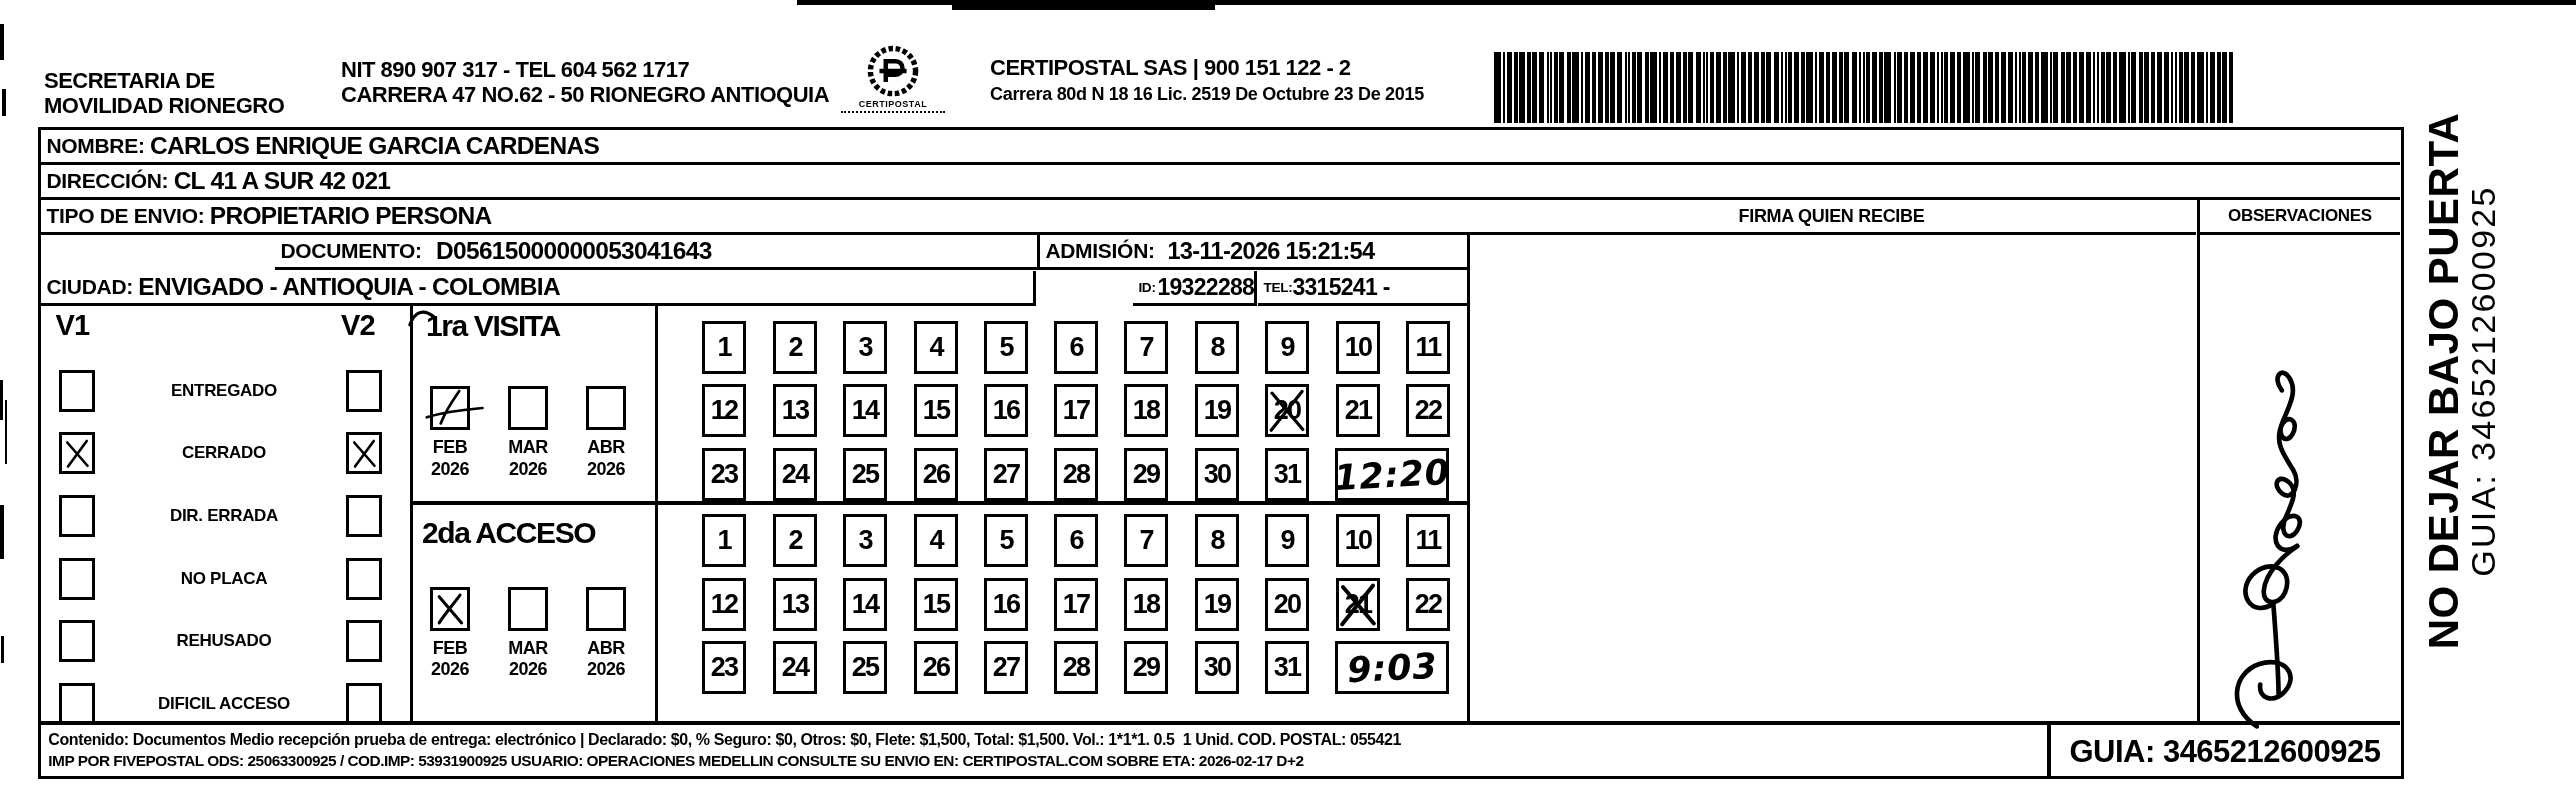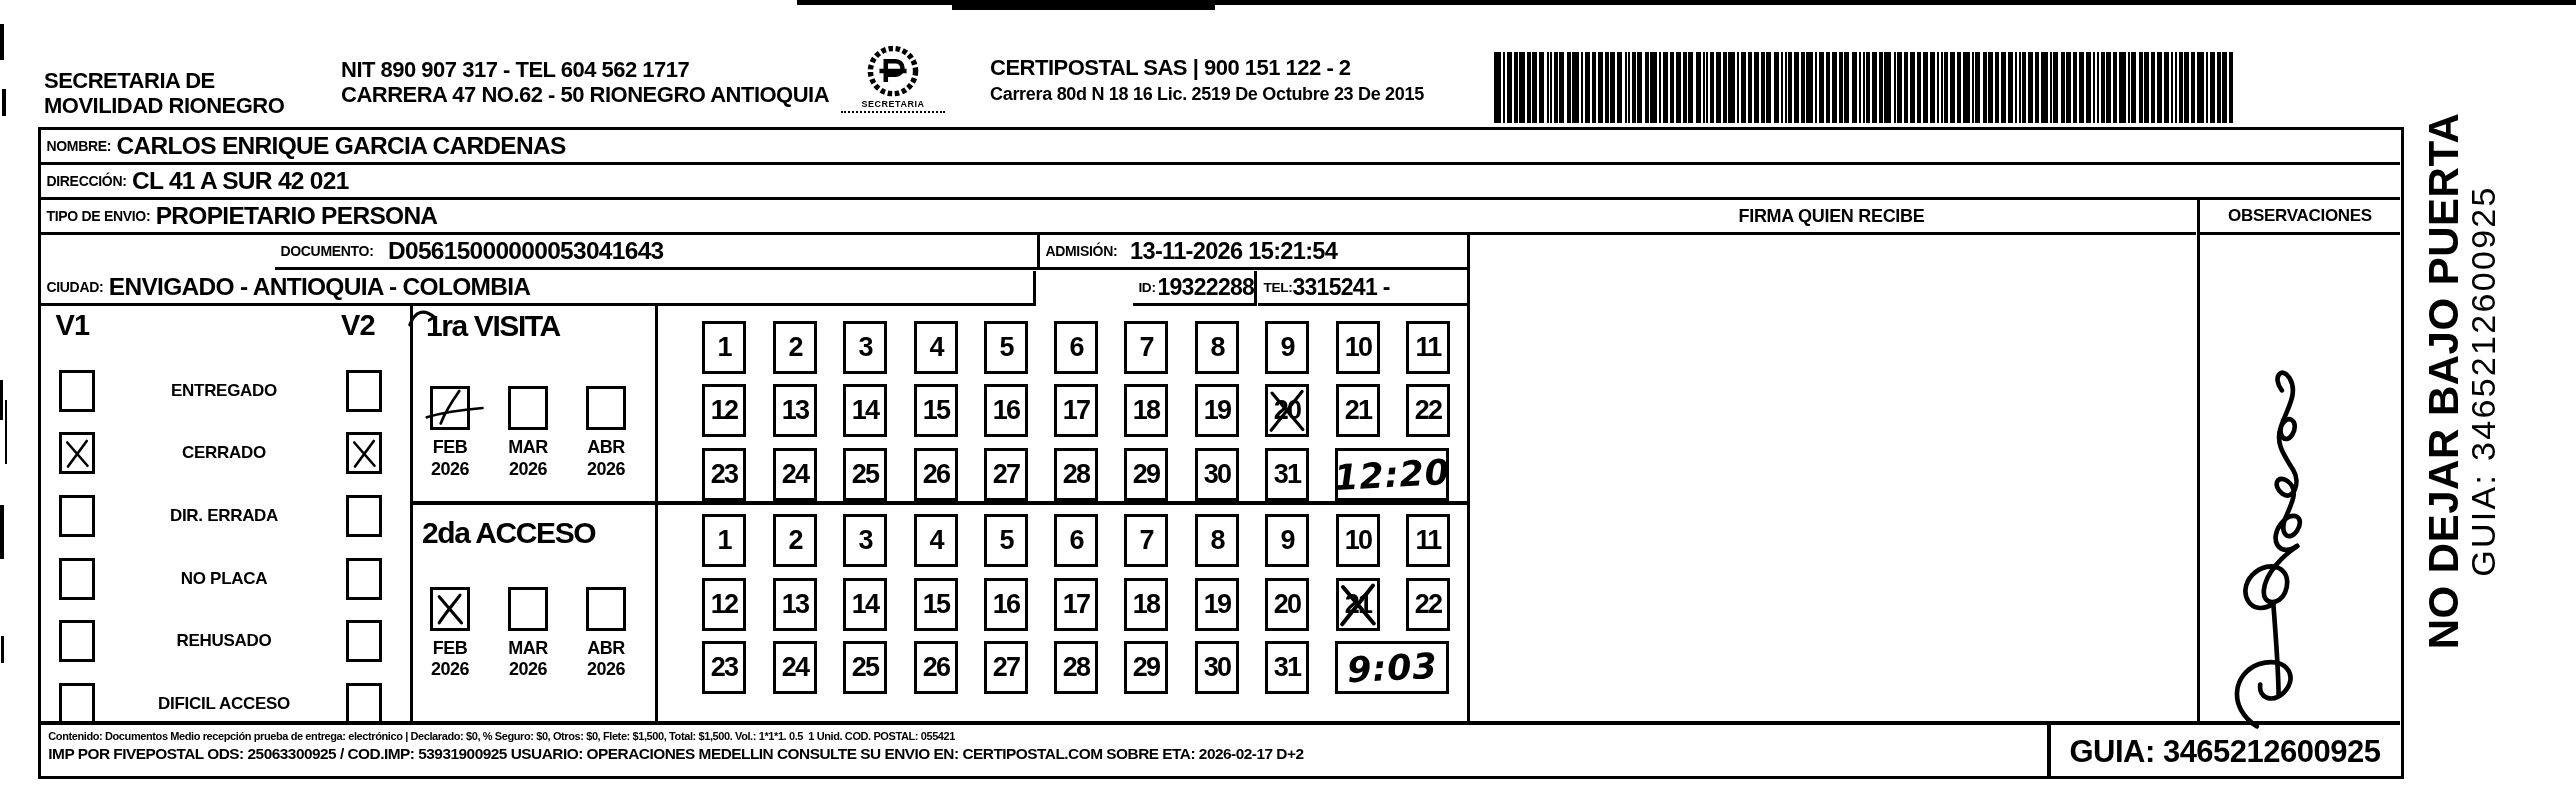--- a/index.html
+++ b/index.html
@@ -7,39 +7,39 @@
        font-family:"Liberation Sans",sans-serif;color:#000;}
   .abs{position:absolute;box-sizing:border-box;}
   .ink{background:#000;}
   
   .hblock{line-height:1.12;font-weight:700;}
   .h23{font-size:22px;letter-spacing:-0.5px;}
   .h20{font-size:18px;letter-spacing:-0.3px;}
   
   #form{left:38px;top:127px;width:2366px;height:652px;border:3.6px solid #000;}
   .cell{position:absolute;box-sizing:border-box;display:flex;align-items:center;}
-  .lbl{font-weight:700;font-size:14px;letter-spacing:-0.3px;padding:0 5.4px 0 5.4px;white-space:nowrap;}
+  .lbl{font-weight:700;font-size:21px;letter-spacing:-0.3px;padding:0 5.4px 0 5.4px;white-space:nowrap;}
   .val{font-weight:700;font-size:24.5px;letter-spacing:-0.7px;white-space:nowrap;}
   .bb{border-bottom:3.6px solid #000;}
   .br{border-right:3.6px solid #000;}
   .bl{border-left:3.6px solid #000;}
   .hdrcell{justify-content:center;font-weight:700;font-size:18px;letter-spacing:-0.3px;}
   .cb{position:absolute;box-sizing:border-box;width:36px;height:42px;border:3.6px solid #000;background:#fff;}
   .mb{position:absolute;box-sizing:border-box;width:40px;height:44px;border:3.6px solid #000;background:#fff;}
   .day{position:absolute;box-sizing:border-box;width:44px;height:53px;border:3.6px solid #000;
        display:flex;align-items:center;justify-content:center;font-weight:700;font-size:27px;letter-spacing:-1.8px;}
   .timebox{position:absolute;box-sizing:border-box;border:3.6px solid #000;display:flex;align-items:center;justify-content:center;}
   .statuslbl{position:absolute;width:218px;left:74px;text-align:center;font-weight:700;font-size:17px;
              letter-spacing:-0.3px;line-height:42px;white-space:nowrap;}
   .vh{position:absolute;font-weight:700;font-size:29px;letter-spacing:-0.9px;}
   .vtitle{position:absolute;font-weight:700;font-size:30px;letter-spacing:-1.4px;white-space:nowrap;}
   .mlbl{position:absolute;width:64px;text-align:center;font-weight:700;font-size:18px;letter-spacing:-0.5px;}
   .hw{font-family:"DejaVu Sans",sans-serif;font-style:italic;font-weight:600;font-size:35px;
       letter-spacing:0.9px;transform:rotate(-3deg);white-space:nowrap;}
-  .fineprint{font-weight:700;font-size:11px;letter-spacing:-0.4px;white-space:pre;line-height:1.55;}
+  .fineprint{font-weight:700;font-size:16px;letter-spacing:-0.4px;white-space:pre;line-height:1.55;}
   .fineprint2{font-weight:700;font-size:15.4px;letter-spacing:-0.5px;white-space:pre;}
   .guiabox{justify-content:center;font-weight:700;font-size:31px;letter-spacing:-0.5px;}
   #sidetext{left:2181px;top:322px;width:599px;height:118px;transform:rotate(-90deg);
             text-align:center;line-height:1.05;}
   .side1{font-weight:700;font-size:42px;letter-spacing:0.5px;white-space:nowrap;}
   .side2{font-weight:500;font-size:34px;letter-spacing:2.3px;white-space:nowrap;}
   svg.mark{position:absolute;left:0;top:0;overflow:visible;}
   #barcode{left:1494px;top:52px;width:745px;height:71px;}
   #barcode div{position:absolute;top:0;height:100%;background:#000;}
 </style>
@@ -64,21 +64,21 @@
 <div class="abs hblock h23" style="left:341px;top:58px">
   <div>NIT 890 907 317 - TEL 604 562 1717</div>
   <div>CARRERA 47 NO.62 - 50 RIONEGRO ANTIOQUIA</div>
 </div>
 
 <div class="abs" style="left:834px;top:44px;width:118px;text-align:center">
   <svg width="60" height="56" viewBox="0 0 66 62">
     <circle cx="33" cy="30" r="25" fill="none" stroke="#000" stroke-width="6" stroke-dasharray="5 3"></circle>
     <path d="M25 42 V19 h11 a7.5 7.5 0 0 1 0 15 h-11 M18 30 h30" fill="none" stroke="#000" stroke-width="5"></path>
   </svg>
-  <div style="font-size:9px;font-weight:700;letter-spacing:0.5px;margin-top:-3.6px">SECRETARIA</div>
+  <div style="font-size:9px;font-weight:700;letter-spacing:0.5px;margin-top:-3.6px">CERTIPOSTAL</div>
   <div style="border-top:2.7px dotted #000;margin:1.8px 7.3px 0 7.3px"></div>
 </div>
 
 <div class="abs hblock" style="left:990px;top:56px">
   <div class="h23">CERTIPOSTAL SAS | 900 151 122 - 2</div>
   <div class="h20" style="margin-top:3.6px">Carrera 80d N 18 16  Lic. 2519 De Octubre 23 De 2015</div>
 </div>
 
 <div class="abs" id="barcode">
     <div style="left: 0px; width: 7.3px;"></div>

